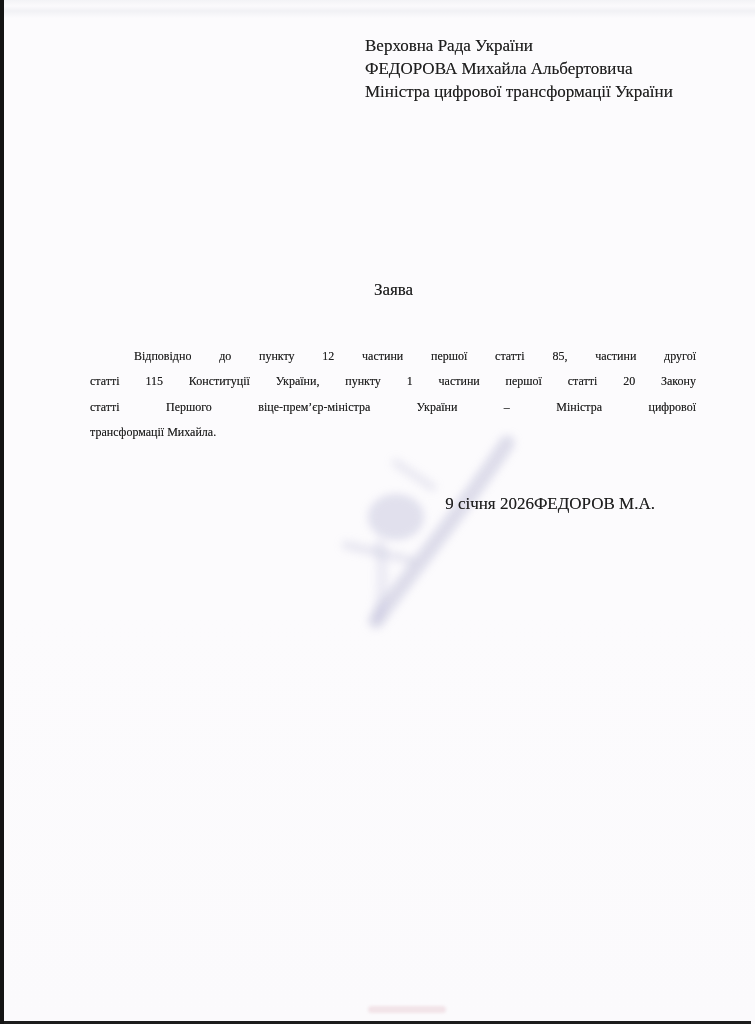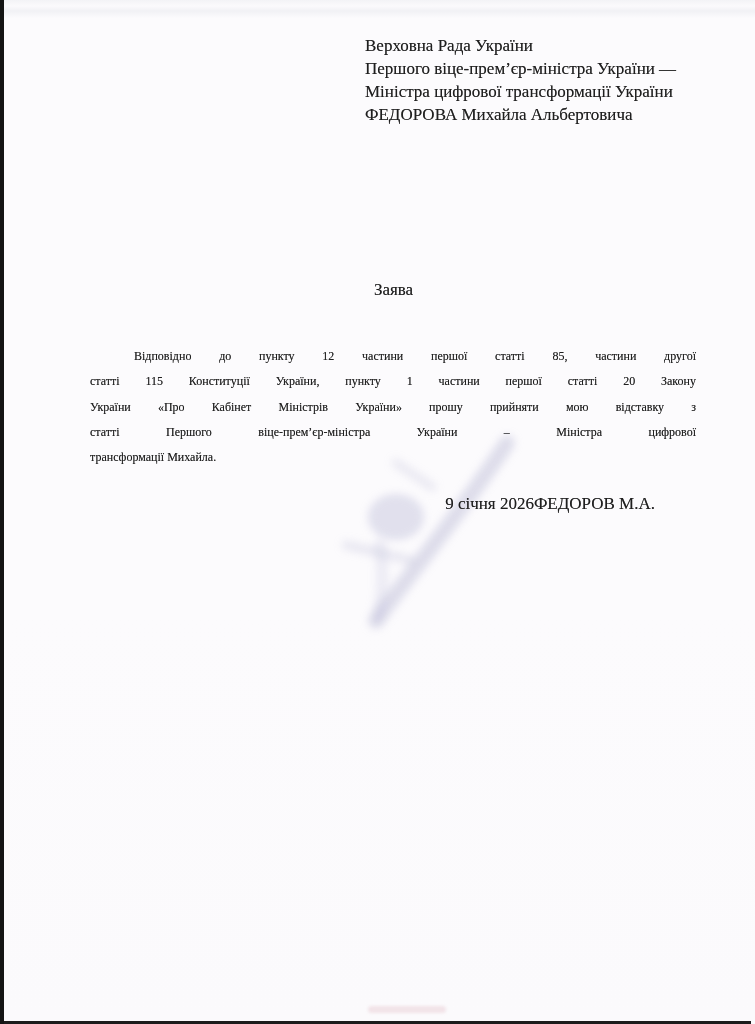--- a/index.html
+++ b/index.html
@@ -100,31 +100,29 @@
     pointer-events: none;
   }
 </style>
 </head>
 <body>
 
 <div class="page" style="color: rgb(31, 31, 31); padding-left: 16px;">
 
   <div class="recipient">
     <div>Верховна Рада України</div>
-    <div>Першого віце-прем’єр-міністра України —</div>
+    <div>ФЕДОРОВА Михайла Альбертовича</div>
     <div>Міністра цифрової трансформації України</div>
-    <div>ФЕДОРОВА Михайла Альбертовича</div>
   </div>
 
   <div class="doc-title">Заява</div>
 
   <div class="body-text">
     <div class="body-line first">Відповідно до пункту 12 частини першої статті 85, частини другої</div>
     <div class="body-line">статті 115 Конституції України, пункту 1 частини першої статті 20 Закону</div>
-    <div class="body-line">України «Про Кабінет Міністрів України» прошу прийняти мою відставку з</div>
     <div class="body-line">статті Першого віце-прем’єр-міністра України – Міністра цифрової</div>
     <div class="body-line last">трансформації Михайла.</div>
   </div>
 
   <svg class="signature-svg" viewBox="0 0 220 230" xmlns="http://www.w3.org/2000/svg" style="color: rgb(154, 154, 196);">
     <path d="M56,196 C 82,158 138,92 187,18" fill="none" stroke="currentColor" stroke-opacity="0.32" stroke-width="15" stroke-linecap="round"></path>
     <ellipse cx="76" cy="92" rx="28" ry="23" fill="currentColor" fill-opacity="0.28"></ellipse>
     <path d="M26,120 L 90,135" fill="none" stroke="currentColor" stroke-opacity="0.20" stroke-width="9" stroke-linecap="round"></path>
     <path d="M76,38 L 112,62" fill="none" stroke="currentColor" stroke-opacity="0.18" stroke-width="9" stroke-linecap="round"></path>
     <path d="M60,120 C 64,150 62,175 58,192" fill="none" stroke="currentColor" stroke-opacity="0.16" stroke-width="12" stroke-linecap="round"></path>

